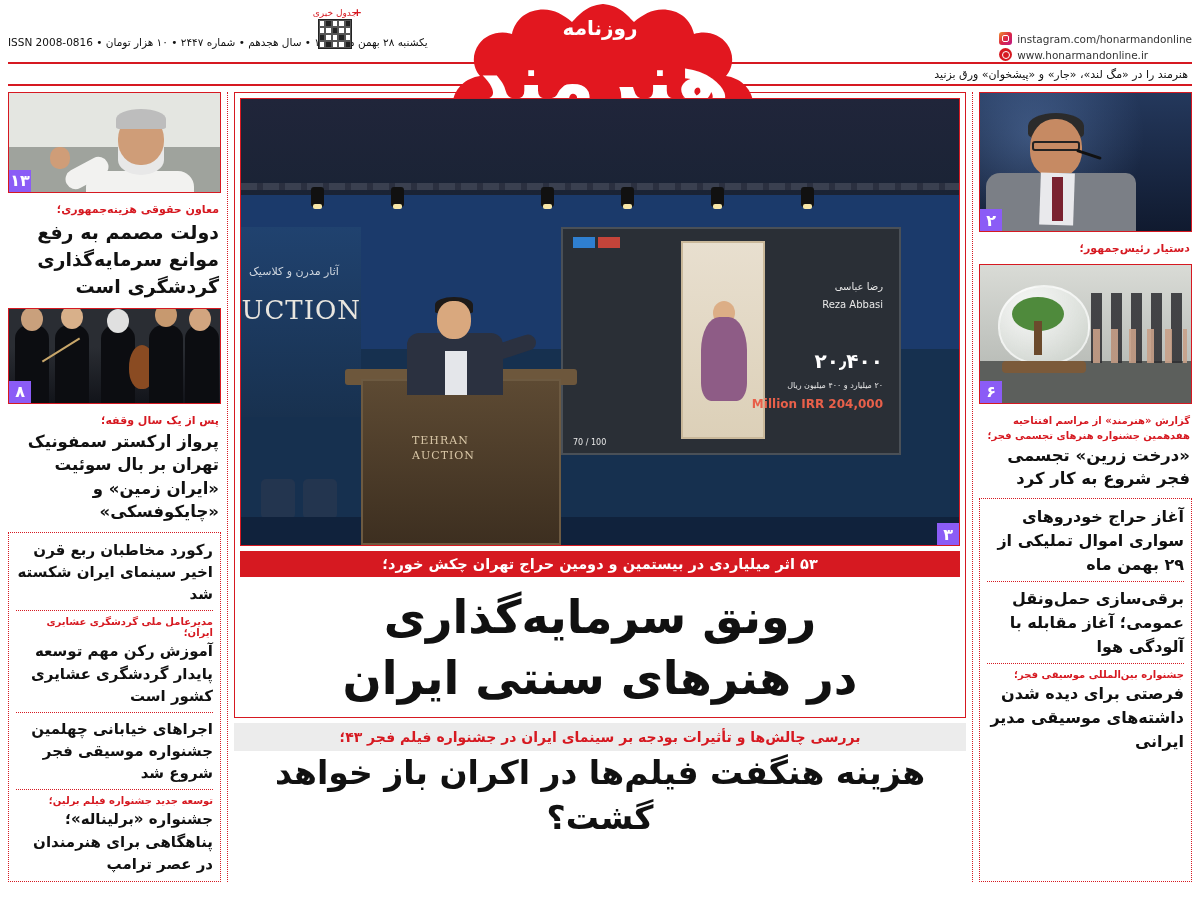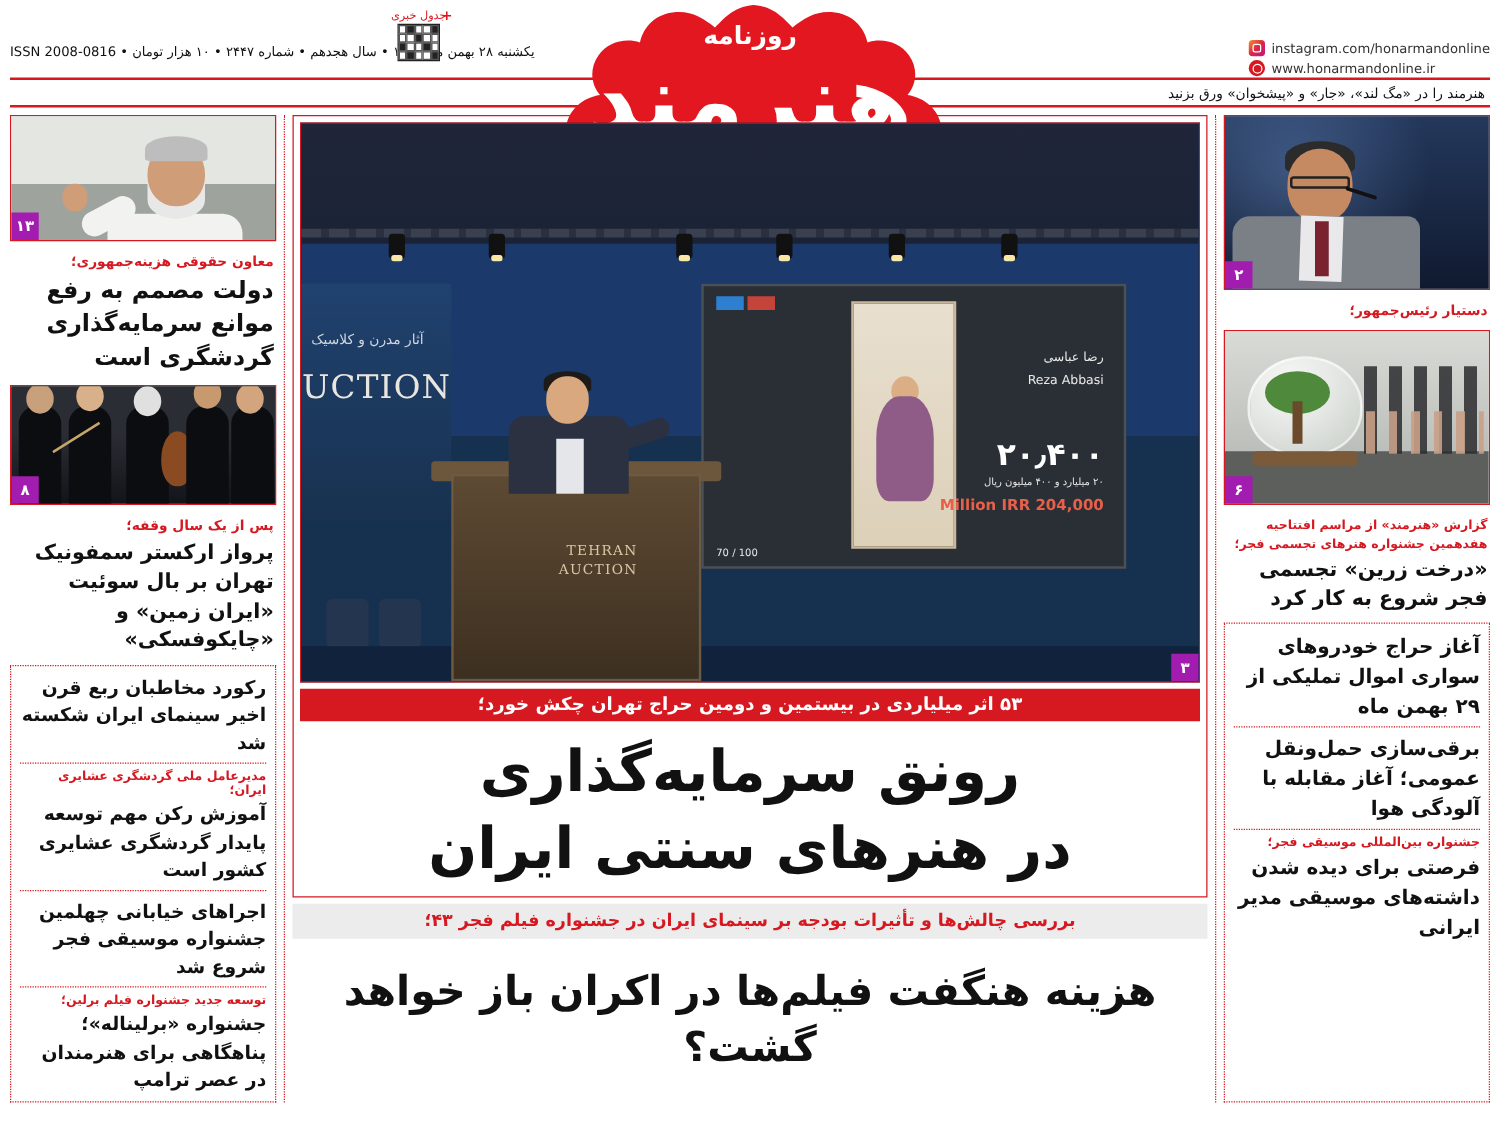--- a/index.html
+++ b/index.html
@@ -129,22 +129,22 @@
   }
 
   .photo-box {
     border: 1.5px solid #d61921;
     position: relative;
     overflow: hidden;
   }
   .num-badge {
     position: absolute; bottom: 0; left: 0;
     width: 22px; height: 22px;
-    background: #a21caf; color: #fff;
-    font-size: 12px; font-weight: bold;
+    background: #8b5cf6; color: #fff;
+    font-size: 16px; font-weight: bold;
     display: flex; align-items: center; justify-content: center;
     z-index: 4;
   }
   .num-badge.right { left: auto; right: 0; }
 
   .kicker {
     color: #d61921; font-size: 11px; font-weight: bold;
     line-height: 1.5; margin: 4px 2px 1px 2px;
     direction: rtl; text-align: right;
   }
@@ -190,21 +190,21 @@
   }
   .bottom-kicker {
     background: #ececec; color: #d61921;
     font-size: 14px; font-weight: bold;
     text-align: center; padding: 6px;
     direction: rtl;
   }
   .bottom-head {
     font-size: 33px; font-weight: bold; color: #111;
     text-align: center; direction: rtl; line-height: 1.35;
-    padding: 20px 4px 0 4px; letter-spacing: -0.5px;
+    padding: 0 4px 0 4px; letter-spacing: -0.5px;
   }
   .mid-frame {
     border: 1.5px solid #d61921;
     padding: 5px;
     display: flex; flex-direction: column;
     flex: none;
   }
 
   
   .scene { position: absolute; inset: 0; }
@@ -281,39 +281,39 @@
     background: linear-gradient(180deg,#e8dfcf,#dcd0b8);
     border:2px solid #c9b89a;
   }
   .mp .art .fig { position:absolute; left:18px; top:74px; width:46px; height:84px; background:#8e5c86; border-radius:40% 40% 22% 22%; }
   .mp .art .figh{ position:absolute; left:30px; top:58px; width:22px; height:24px; background:#dcae86; border-radius:50%; }
   .mp .art-top { position:absolute; left:122px; top:16px; width:76px; height:30px; background:#cdb7d6; }
   .mp .lbl {
     position:absolute; color:#e8e8e8; font-size:10px; direction:rtl;
   }
   .mp .price {
-    position:absolute; right:16px; top:120px; color:#fff; font-size:25px; font-weight:bold; letter-spacing:1px;
+    position:absolute; right:16px; top:120px; color:#fff; font-size:20px; font-weight:bold; letter-spacing:1px;
   }
   .mp .price-red { position:absolute; right:16px; top:168px; color:#e8604a; font-size:12px; font-weight:bold;}
   .mp .soldbox { position:absolute; left:10px; top:8px; display:flex; gap:3px;}
   .mp .soldbox i { display:block; width:22px; height:11px; background:#c4443a; }
   .mp .soldbox i:last-child{ background:#2f7fd0; }
 
   .mp .podium {
     position:absolute; left:120px; bottom:0; width:200px; height:166px;
     background: linear-gradient(180deg,#5d4a33,#3d2f20);
     border:2px solid #6d5a41;
   }
   .mp .podium-top {
     position:absolute; left:104px; bottom:160px; width:232px; height:16px;
     background:#6d573c; border-radius:3px;
   }
   .mp .podium-label {
     position:absolute; left:50%; transform:translateX(-50%); top:52px;
-    color:#d8c6a6; font-size:11px; text-align:right; line-height:1.4; letter-spacing:1px;
+    color:#d8c6a6; font-size:11px; text-align:left; line-height:1.4; letter-spacing:1px;
     font-family:"DejaVu Serif", serif;
   }
   .mp .speaker-head { position:absolute; left:196px; bottom:206px; width:34px; height:38px; background:#d9a87e; border-radius:46%;}
   .mp .speaker-hair { position:absolute; left:194px; bottom:232px; width:38px; height:16px; background:#1d1a18; border-radius:50% 50% 10% 10%;}
   .mp .speaker-body { position:absolute; left:166px; bottom:150px; width:96px; height:62px; background:#2b3140; border-radius:12px 12px 0 0;}
   .mp .speaker-shirt{ position:absolute; left:204px; bottom:150px; width:22px; height:44px; background:#e4e6ea;}
   .mp .speaker-arm  { position:absolute; left:238px; bottom:188px; width:58px; height:16px; background:#2b3140; border-radius:8px; transform:rotate(-18deg);}
   .mp .stage-left {
     position:absolute; left:0; top:128px; width:120px; height:190px;
     background: linear-gradient(180deg,#20426f,#18314f);

